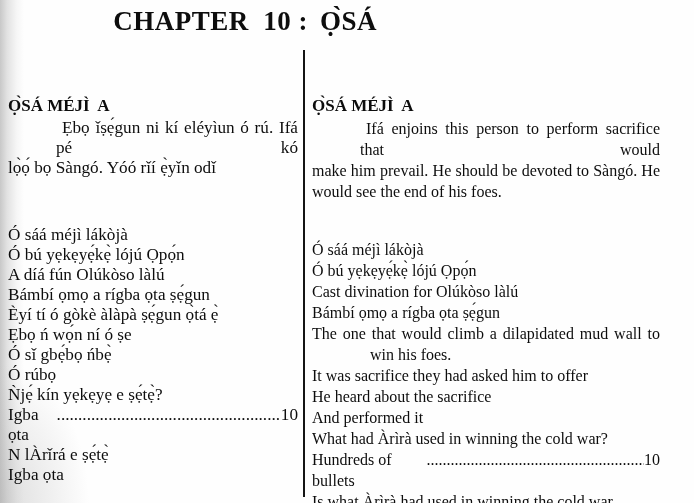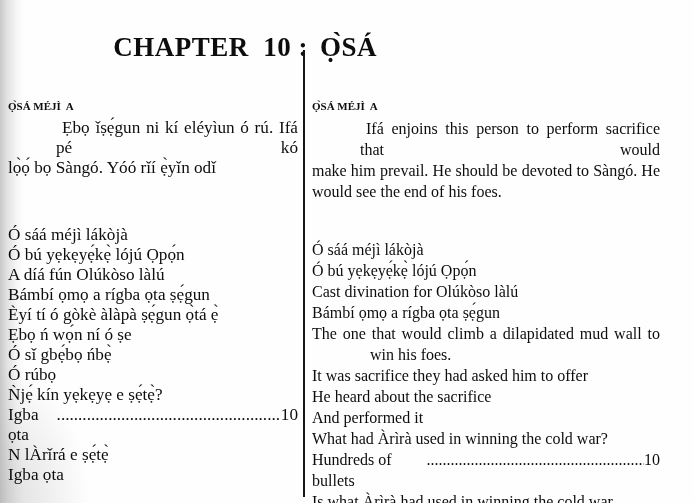--- a/index.html
+++ b/index.html
@@ -15,30 +15,30 @@
   }
   .corner-shade{
     position:absolute;left:0;bottom:0;width:90px;height:140px;
     background:radial-gradient(ellipse at 0% 100%,rgba(170,170,170,0.40) 0%,rgba(255,255,255,0) 70%);
     pointer-events:none;
   }
   .divider{
     position:absolute;left:303px;top:50px;width:2px;height:447px;background:#141414;
   }
   .title{
-    position:absolute;top:32px;left:0;right:0;
+    position:absolute;top:6px;left:0;right:0;
     display:grid;grid-template-columns:308px 1fr;column-gap:12px;
     font-size:27px;font-weight:bold;letter-spacing:0.5px;line-height:30px;
   }
   .title .t-left{text-align:right;white-space:pre;}
   .title .t-right{text-align:left;white-space:pre;}
   .col{position:absolute;top:96px;}
   .col-left{left:8px;width:290px;font-size:17.2px;line-height:20px;}
   .col-right{left:312px;width:348px;font-size:16px;line-height:21px;}
-  .verse-header{font-weight:bold;white-space:pre;font-size:11px;line-height:20px;}
+  .verse-header{font-weight:bold;white-space:pre;font-size:17px;line-height:20px;}
   .intro{margin-top:2px;}
   .line{white-space:pre;}
   .just{white-space:normal;text-align:justify;text-align-last:justify;}
   .indent1{text-indent:6px;margin-left:48px;}
   .poem-left{margin-top:47px;}
   .poem-right{margin-top:37px;}
   .indent-wrap{padding-left:58px;}
   .leader-row{display:flex;align-items:baseline;width:100%;}
   .leader-row .dots{flex:1 1 auto;overflow:hidden;white-space:nowrap;}
   .leader-row .pg{flex:0 0 auto;}

